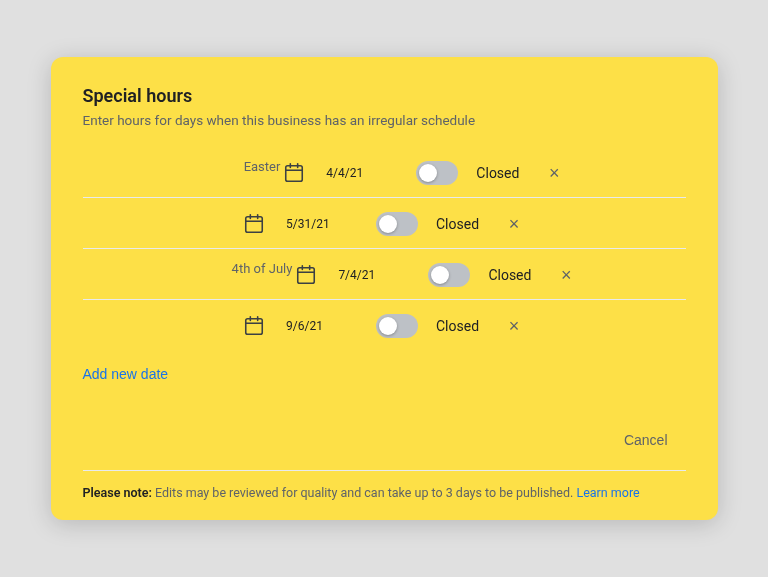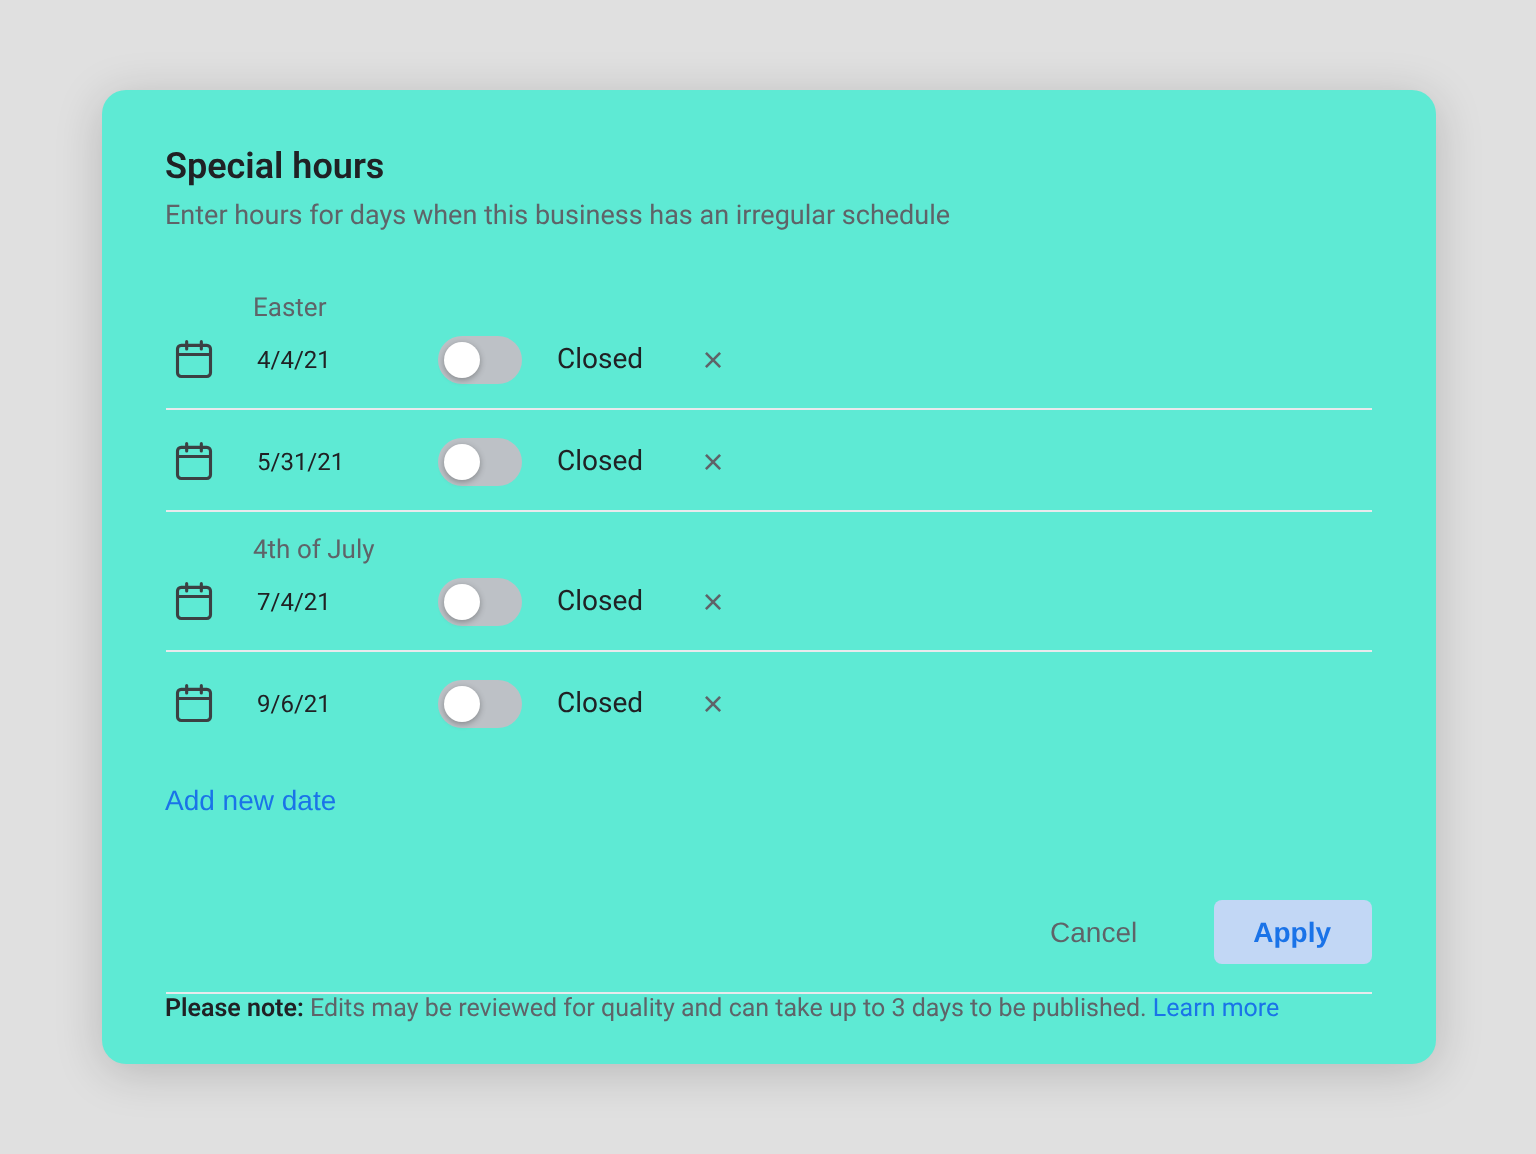--- a/index.html
+++ b/index.html
@@ -5,21 +5,21 @@
     * { box-sizing: border-box; margin: 0; padding: 0; }
     body {
       background: #e0e0e0;
       display: flex;
       align-items: center;
       justify-content: center;
       min-height: 100vh;
       font-family: 'Roboto', Arial, sans-serif;
     }
     .dialog {
-      background: #5eead4;
+      background: #fde047;
       border-radius: 12px;
       width: 667px;
       padding: 28px 32px 20px 32px;
       box-shadow: 0 4px 24px rgba(0,0,0,0.18);
       position: relative;
     }
     .dialog-title {
       font-size: 18px;
       font-weight: 600;
       color: #202124;
@@ -30,21 +30,21 @@
       color: #5f6368;
       margin-bottom: 21px;
     }
     .holiday-list {
       display: flex;
       flex-direction: column;
       gap: 0px;
     }
     .holiday-row {
       display: flex;
-      flex-direction: column;
+      flex-direction: row;
       padding: 10px 0 8px 0;
       justify-content: center;
     }
     .holiday-name {
       font-size: 13px;
       color: #5f6368;
       margin-left: 44px;
       margin-bottom: 4px;
     }
     .holiday-controls {
@@ -149,21 +149,21 @@
       color: #1a73e8;
       font-size: 14px;
       font-weight: 600;
       cursor: pointer;
       padding: 8px 20px;
       border-radius: 4px;
     }
     .note-bar {
       border-top: 1px solid #e8eaed;
       margin-top: 14px;
-      padding-top: 0;
+      padding-top: 14px;
       font-size: 12.5px;
       color: #5f6368;
     }
     .note-bar a { color: #1a73e8; text-decoration: none; }
     .divider {
       height: 1px;
       background: #e8eaed;
       margin: 2px 0;
     }
   </style>
@@ -256,19 +256,18 @@
           <div class="closed-label">Closed</div>
           <button class="remove-btn">×</button>
         </div>
       </div>
     </div>
 
   <button class="add-new-date-btn">Add new date</button>
 
   <div class="dialog-footer">
     <button class="btn-cancel">Cancel</button>
-    <button class="btn-apply">Apply</button>
   </div>
 
   <div class="note-bar">
     <span style="font-weight:600;color:#202124;">Please note:</span><span> Edits may be reviewed for quality and can take up to 3 days to be published. </span><a href="#">Learn more</a>
   </div>
 </div>
 
 </body></html>

